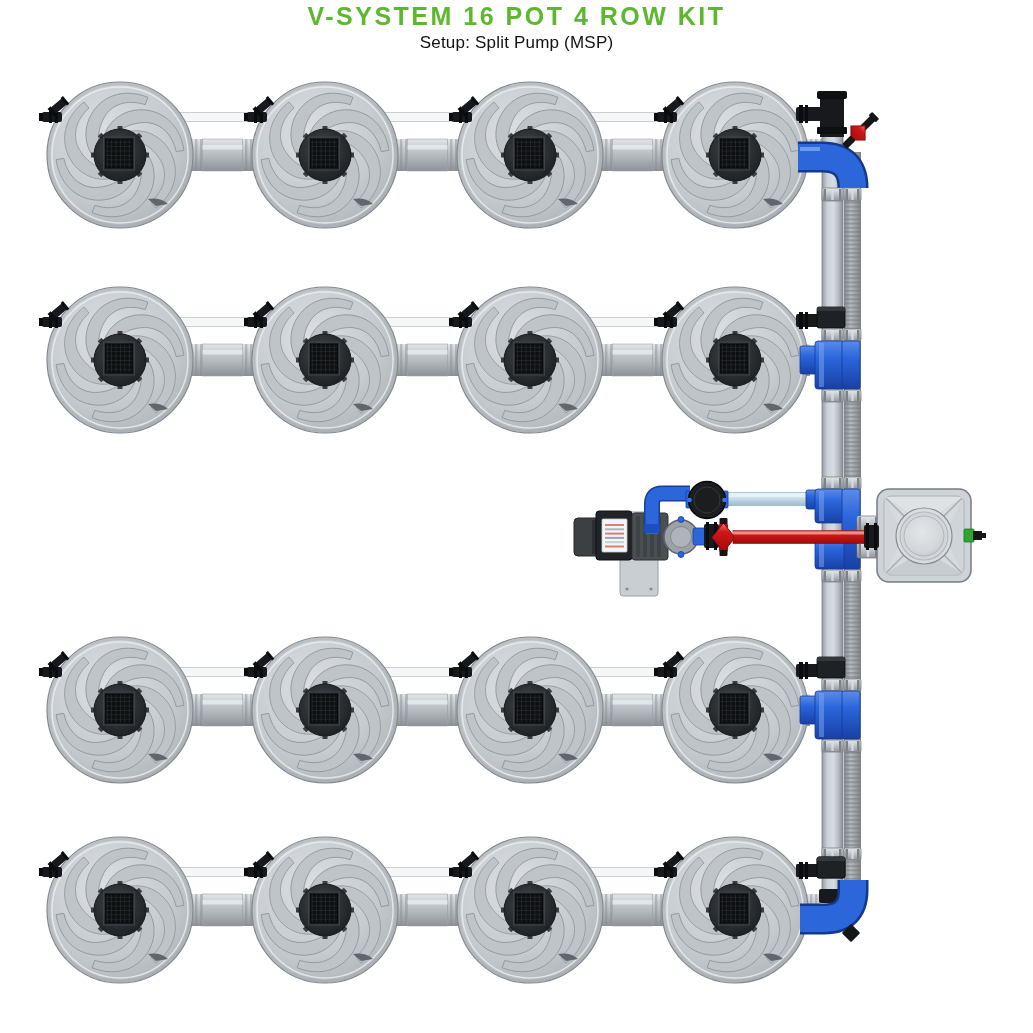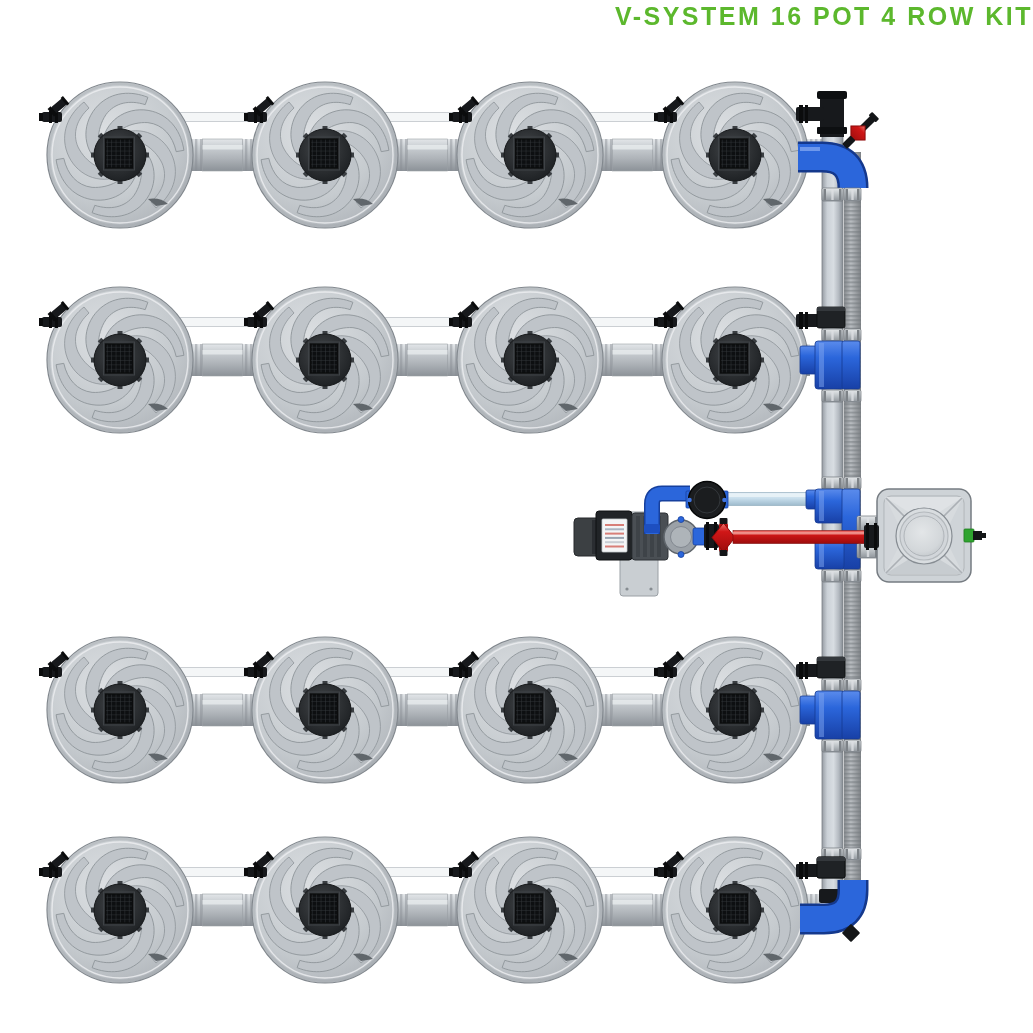--- a/index.html
+++ b/index.html
@@ -1,28 +1,29 @@
 <!DOCTYPE html>
 <html><head>
 <meta charset="utf-8">
 <style>
   html,body{margin:0;padding:0;background:#ffffff;}
   .page{position:relative;width:1033px;height:1033px;background:#ffffff;overflow:hidden;
         font-family:"Liberation Sans",sans-serif;}
   .hdr{position:absolute;top:0;left:0;width:100%;text-align:center;}
-  .title{margin-top:3px;font-size:25px;font-weight:bold;letter-spacing:2.5px;line-height:1.1;text-align:right;}
+  .title{margin-top:3px;font-size:25px;font-weight:bold;letter-spacing:2.5px;line-height:1.1;}
   .subtitle{margin-top:2px;font-size:17px;color:#111;letter-spacing:0.2px;}
   svg{position:absolute;top:0;left:0;}
 </style>
 </head>
 <body>
 
 <div class="page">
   <div class="hdr">
     <div class="title" style="color: rgb(92, 184, 45);">V-SYSTEM 16 POT 4 ROW KIT</div>
+    <div class="subtitle">Setup: Split Pump (MSP)</div>
   </div>
   <div id="diagram">
       <svg width="1033" height="1033" viewBox="0 0 1033 1033">
 <defs>
 <radialGradient id="gPot" cx="40%" cy="35%" r="75%">
  <stop offset="0%" stop-color="#DCDFE2"></stop>
             <stop offset="60%" stop-color="#C6CBCF"></stop>
  <stop offset="88%" stop-color="#B4B9BE"></stop>
             <stop offset="100%" stop-color="#9CA2A7"></stop>
 </radialGradient>

